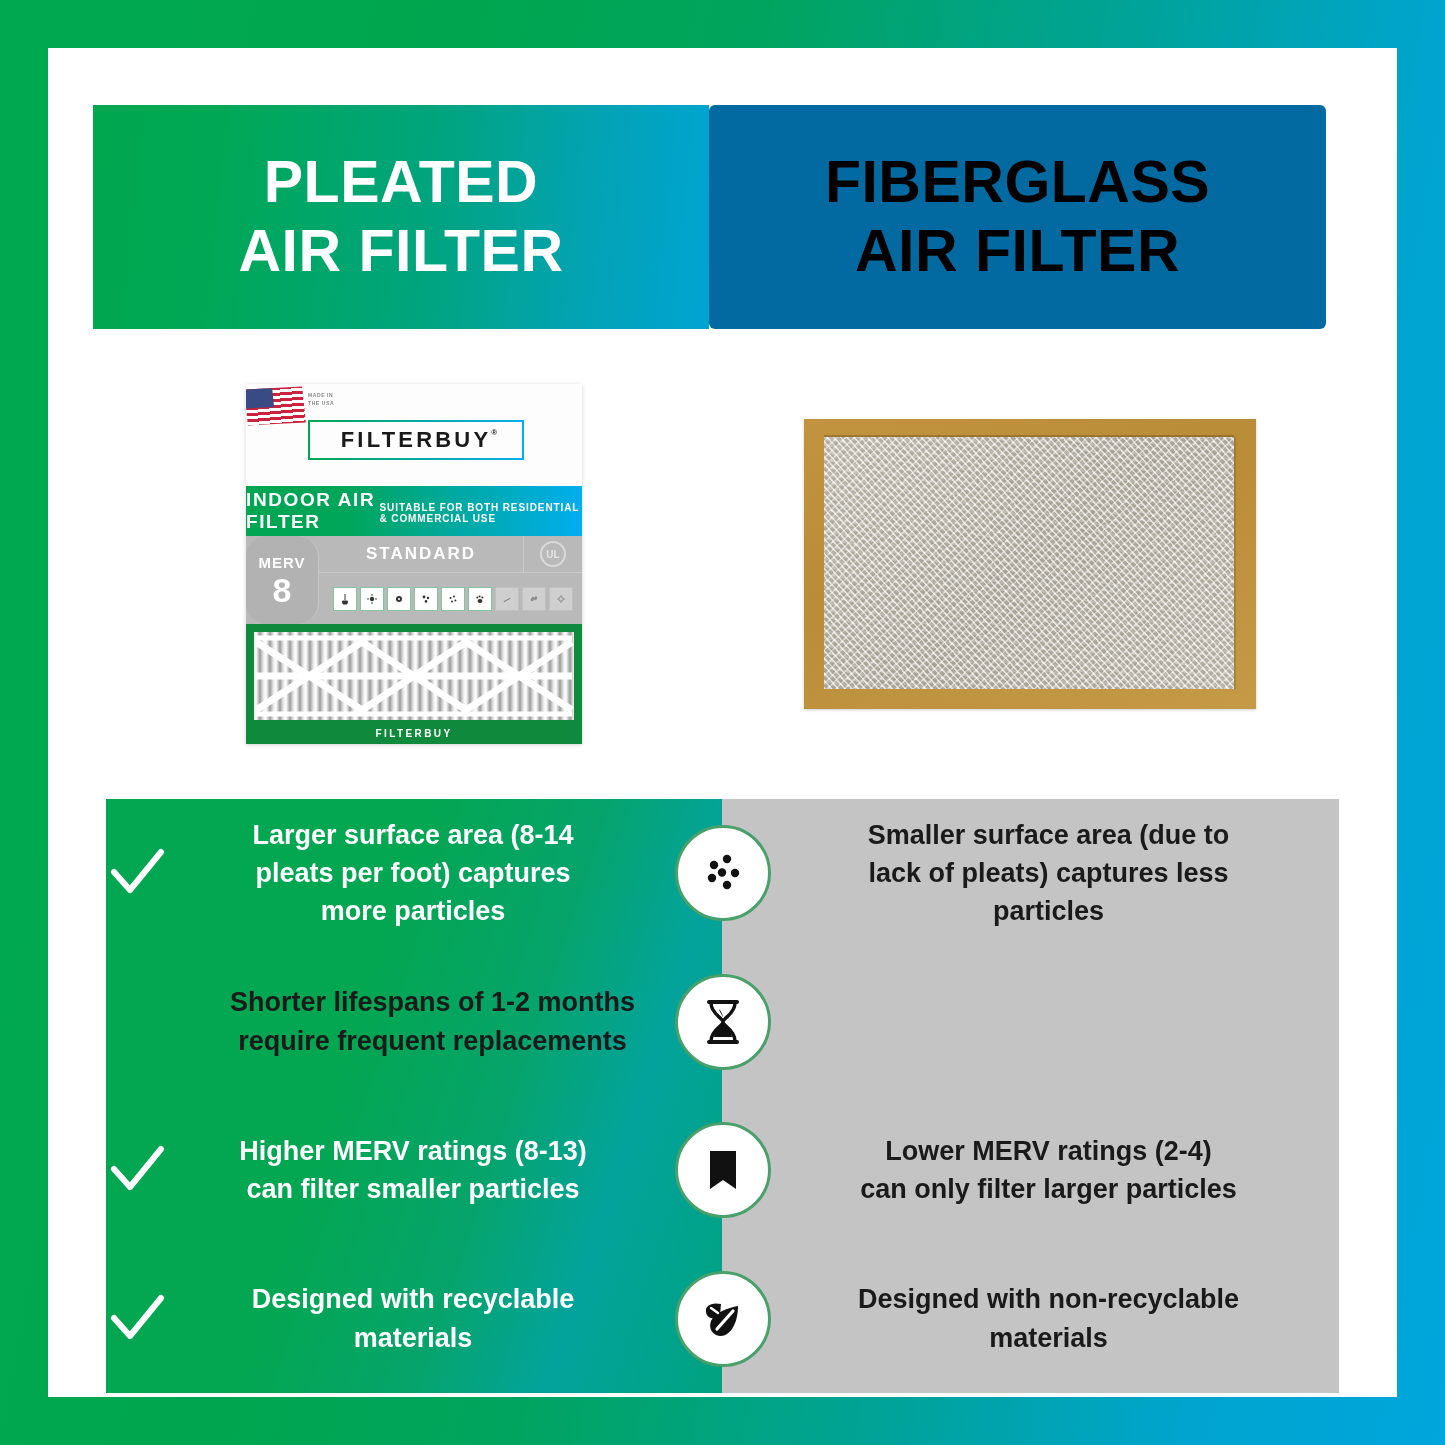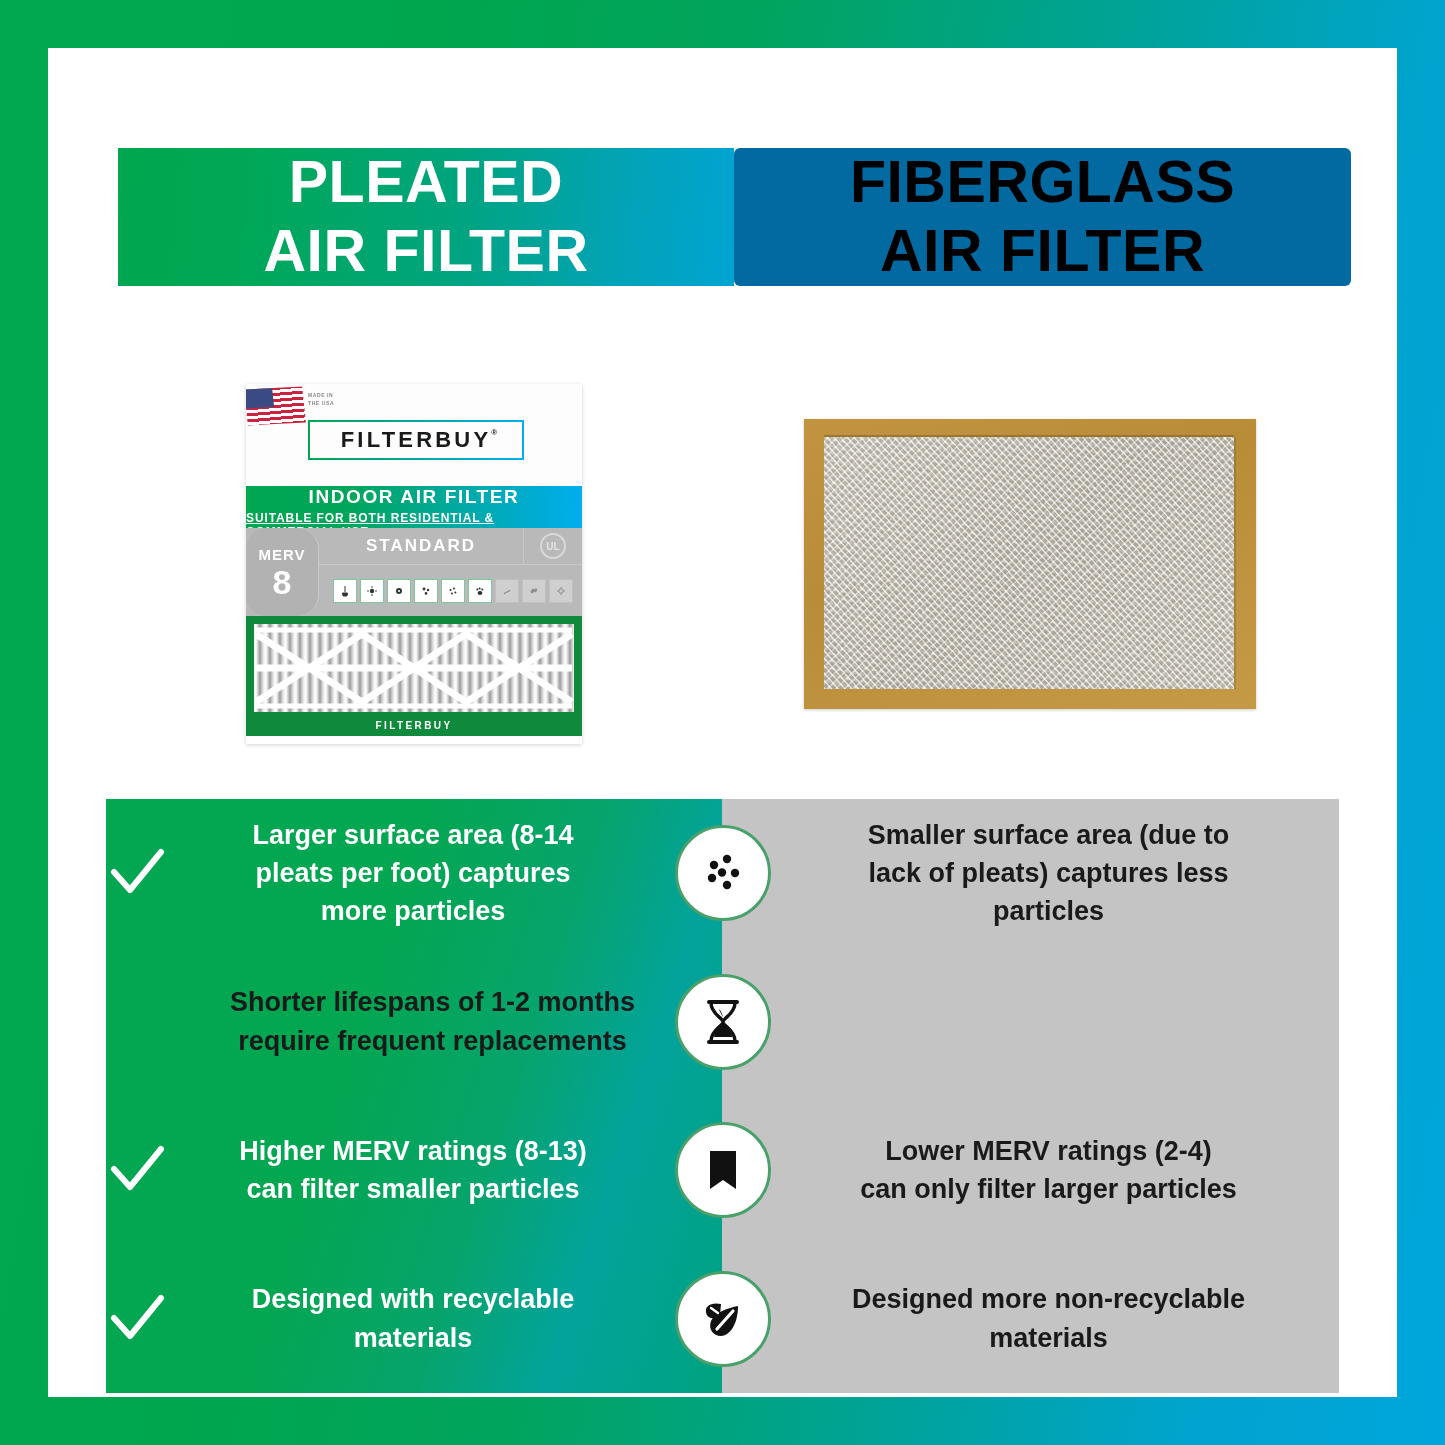--- a/index.html
+++ b/index.html
@@ -26,26 +26,25 @@
     top: 48px;
     width: 1349px;
     height: 1349px;
     background: #ffffff;
     box-sizing: border-box;
   }
 
   
   .headers {
     position: absolute;
-    left: 70px;
+    left: 45px;
     top: 57px;
     width: 1233px;
     height: 224px;
     display: flex;
-    align-items: center;
   }
   .header-left {
     width: 616px;
     background: linear-gradient(96deg, #00a74f 0%, #00a855 20%, #00a47e 55%, #03a3b5 80%, #00a4d2 100%);
     display: flex;
     align-items: center;
     justify-content: center;
   }
   .header-right {
     width: 617px;
@@ -143,39 +142,38 @@
   .fb-logo-text {
     font-size: 22px;
     font-weight: 800;
     letter-spacing: 3.2px;
     color: #1a1a1a;
     position: relative;
   }
   .fb-logo-text sup { font-size: 8px; position: absolute; top: 1px; right: -9px; }
 
   .fb-banner {
-    height: 42px;
+    height: 50px;
     background: linear-gradient(92deg, #00a651 0%, #00a659 30%, #00a9a0 62%, #00aeef 100%);
     color: #ffffff;
     display: flex;
-    flex-direction: column;
+    flex-direction: row;
     align-items: center;
     justify-content: space-between;
   }
   .fb-banner-main {
     font-size: 19px;
     font-weight: 800;
     letter-spacing: 1.6px;
   }
   .fb-banner-sub {
-    font-size: 12px;
+    font-size: 10px;
     font-weight: 700;
     letter-spacing: 0.9px;
     margin-top: 3px;
-    text-decoration: underline;
   }
 
   .fb-midstrip {
     position: relative;
     height: 88px;
     background: #b9b9b9;
     display: flex;
   }
   .fb-merv {
     width: 72px;
@@ -619,21 +617,21 @@
           </div>
           <div class="center-icon">
             <svg width="52" height="52" viewBox="0 0 52 52">
               <path d="M24 11 C14 9, 8 13, 9 19 C10 26, 17 27, 23 22 Z" fill="#111"></path>
               <path d="M41 13 C41 32, 32 43, 24 43 C16 43, 11 36, 14 28 C18 19, 31 15, 41 13 Z" fill="#111"></path>
               <path d="M20 36 L36 18" stroke="#ffffff" stroke-width="3.2" stroke-linecap="round"></path>
               <path d="M14 15 L21 20" stroke="#ffffff" stroke-width="2.4" stroke-linecap="round"></path>
             </svg>
           </div>
           <div class="cell-right">
-            <div class="cell-right-text">Designed more non-recyclable
+            <div class="cell-right-text">Designed with non-recyclable
 materials</div>
           </div>
         </div>
 
       </div>
     </div>
 
   </div>
 </div>
 

